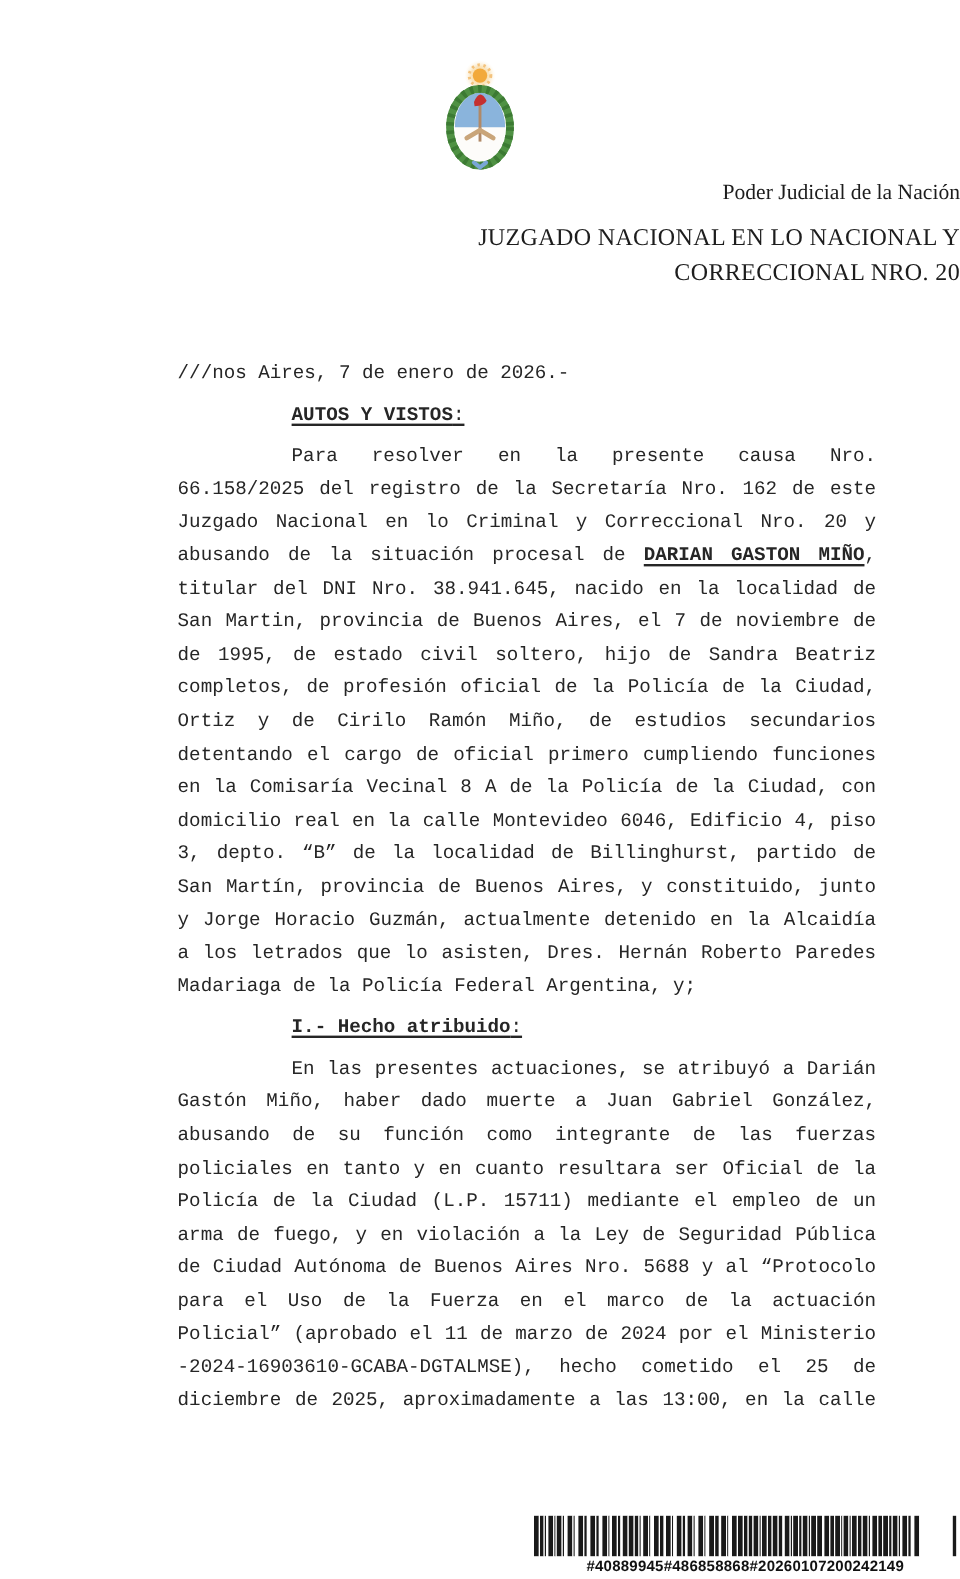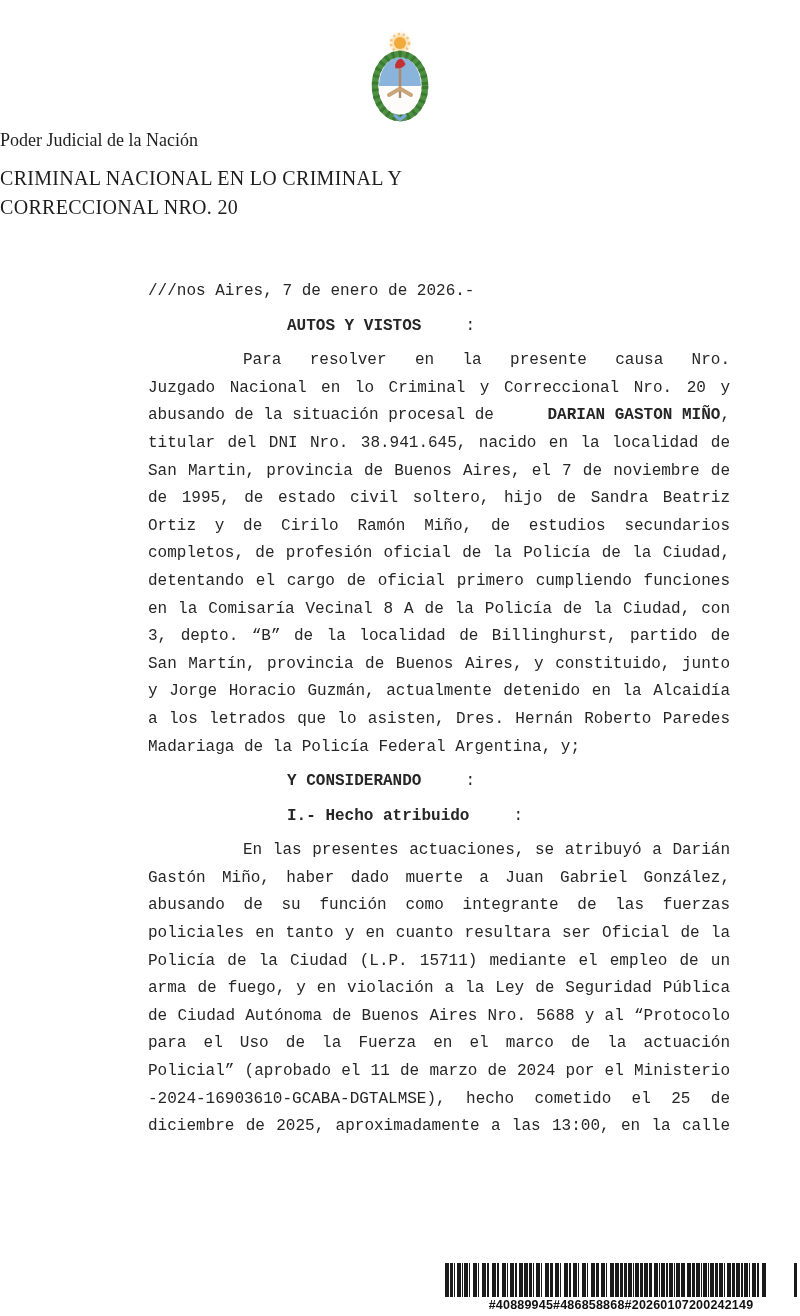--- a/index.html
+++ b/index.html
@@ -1,41 +1,41 @@
 <!DOCTYPE html>
 <html><head>
 <meta charset="utf-8">
 <style>
   html,body{margin:0;padding:0;background:#fff;}
   .page{
     width:800px;height:1316px;background:#ffffff;position:relative;overflow:hidden;
     font-family:"Liberation Mono","DejaVu Sans Mono",monospace;color:#262626;
   }
-  .header{ text-align:left; padding-top:28px; }
+  .header{ text-align:right; padding-top:48px; }
   .arms{ display:block; margin:0 auto; }
   .org-title{
     font-family:"Liberation Serif","DejaVu Serif",serif;
     font-size:18px; color:#1d1d1d; margin-top:6px;
   }
   .court-title{
     font-family:"Liberation Serif","DejaVu Serif",serif;
     font-size:20px; color:#1d1d1d; margin-top:13px; line-height:29px; letter-spacing:0.3px;
   }
   .doc-body{
     margin:56px 70px 0 148px;
     font-size:16px; line-height:27.6px;
   }
   .line{ text-align:justify; text-align-last:justify; white-space:normal; }
   .line.nj{ text-align:left; text-align-last:auto; }
   .line.indent{ padding-left:95px; }
   .line.heading{ padding-left:95px; }
   .para{ margin-bottom:7px; }
   .line.blk{ margin-bottom:7px; }
   .b{ font-weight:700; }
-  .u{ text-decoration-thickness:1.5px; text-underline-offset:3px;margin-left:44px; }
+  .u{ text-decoration:underline; text-decoration-thickness:1.5px; text-underline-offset:3px; }
   .barcode-wrap{
     position:absolute; right:3px; top:1263px; width:352px; text-align:center;
   }
   .barcode-bars{
     display:flex; flex-direction:row; align-items:stretch;
     width:352px; height:34px; background:#fff; overflow:hidden;
   }
   .barcode-text{
     font-family:"Liberation Sans","DejaVu Sans",sans-serif;
     font-weight:700; font-size:12.5px; color:#111; margin-top:1px; letter-spacing:0.2px;
@@ -68,46 +68,47 @@
       <ellipse cx="36" cy="58" rx="21" ry="29" clip-path="url(#topHalf)" fill="#8ab4dc"></ellipse>
       <ellipse cx="36" cy="58" rx="25" ry="32" fill="none" stroke-width="6.5" stroke="#4f9143"></ellipse>
       <ellipse cx="36" cy="58" rx="25" ry="32" fill="none" stroke-width="6.5" stroke-dasharray="3 4" stroke="#3c7a33"></ellipse>
       <rect x="34.8" y="32" width="2.4" height="38" fill="#b08968"></rect>
       <path d="M31 37 Q36 25 41.5 36 Q39.5 40.5 31.5 40.5 Z" fill="#c53030"></path>
       <path d="M25 67 L36 60.5 L47 67" stroke-width="4" fill="none" stroke-linecap="round" stroke="#c9a57a"></path>
       <path d="M31 87.5 L36 91.5 L41 87.5" stroke-width="3.5" fill="none" stroke-linecap="round" stroke="#79a6d6"></path>
     </svg>
     <div class="org-title">Poder Judicial de la Nación</div>
     <div class="court-title">
-      <div>CRIMINAL NACIONAL EN LO CRIMINAL Y</div>
+      <div>JUZGADO NACIONAL EN LO NACIONAL Y</div>
       <div>CORRECCIONAL NRO. 20</div>
     </div>
   </div>
 
   <div class="doc-body" id="doc-body">
       <div class="line nj blk"><span>///nos Aires, 7 de enero de 2026.-</span></div>
       <div class="line heading nj blk"><span class="b u">AUTOS Y VISTOS</span><span class="u">:</span></div>
       <div class="para">
         <div class="line indent"><span>Para resolver en la presente causa Nro.</span></div>
+        <div class="line"><span>66.158/2025 del registro de la Secretaría Nro. 162 de este</span></div>
         <div class="line"><span>Juzgado Nacional en lo Criminal y Correccional Nro. 20 y</span></div>
         <div class="line"><span>abusando de la situación procesal de </span><span class="b u">DARIAN GASTON MIÑO</span><span>,</span></div>
         <div class="line"><span>titular del DNI Nro. 38.941.645, nacido en la localidad de</span></div>
         <div class="line"><span>San Martin, provincia de Buenos Aires, el 7 de noviembre de</span></div>
         <div class="line"><span>de 1995, de estado civil soltero, hijo de Sandra Beatriz</span></div>
+        <div class="line"><span>completos, de profesión oficial de la Policía de la Ciudad,</span></div>
         <div class="line"><span>Ortiz y de Cirilo Ramón Miño, de estudios secundarios</span></div>
-        <div class="line"><span>completos, de profesión oficial de la Policía de la Ciudad,</span></div>
         <div class="line"><span>detentando el cargo de oficial primero cumpliendo funciones</span></div>
         <div class="line"><span>en la Comisaría Vecinal 8 A de la Policía de la Ciudad, con</span></div>
+        <div class="line"><span>domicilio real en la calle Montevideo 6046, Edificio 4, piso</span></div>
         <div class="line"><span>3, depto. “B” de la localidad de Billinghurst, partido de</span></div>
         <div class="line"><span>San Martín, provincia de Buenos Aires, y constituido, junto</span></div>
         <div class="line"><span>y Jorge Horacio Guzmán, actualmente detenido en la Alcaidía</span></div>
         <div class="line"><span>a los letrados que lo asisten, Dres. Hernán Roberto Paredes</span></div>
         <div class="line nj"><span>Madariaga de la Policía Federal Argentina, y;</span></div>
       </div>
-      <div class="line heading nj blk"><span class="b u">Y CONSIDERANDO</span><span class="u">:</span></div>
       <div class="line heading nj blk"><span class="b u">I.- Hecho atribuido</span><span class="u">:</span></div>
       <div class="para">
         <div class="line indent"><span>En las presentes actuaciones, se atribuyó a Darián</span></div>
         <div class="line"><span>Gastón Miño, haber dado muerte a Juan Gabriel González,</span></div>
         <div class="line"><span>abusando de su función como integrante de las fuerzas</span></div>
         <div class="line"><span>policiales en tanto y en cuanto resultara ser Oficial de la</span></div>
         <div class="line"><span>Policía de la Ciudad (L.P. 15711) mediante el empleo de un</span></div>
         <div class="line"><span>arma de fuego, y en violación a la Ley de Seguridad Pública</span></div>
         <div class="line"><span>de Ciudad Autónoma de Buenos Aires Nro. 5688 y al “Protocolo</span></div>
         <div class="line"><span>para el Uso de la Fuerza en el marco de la actuación</span></div>

